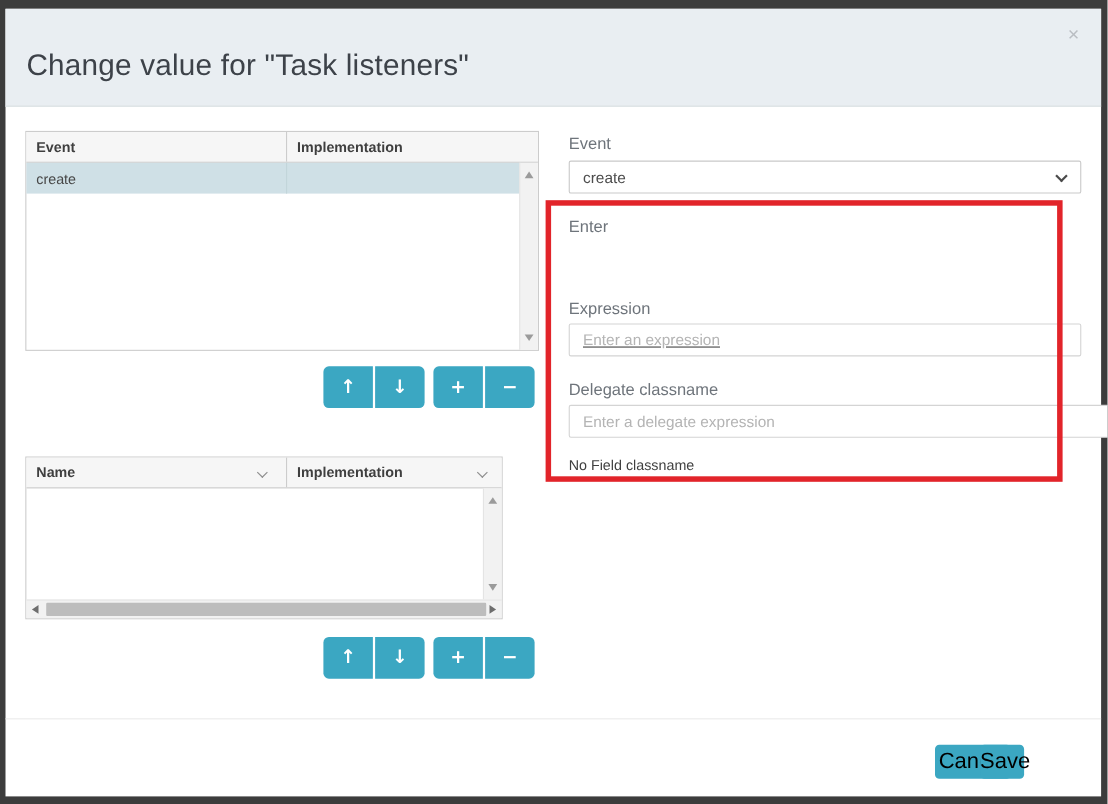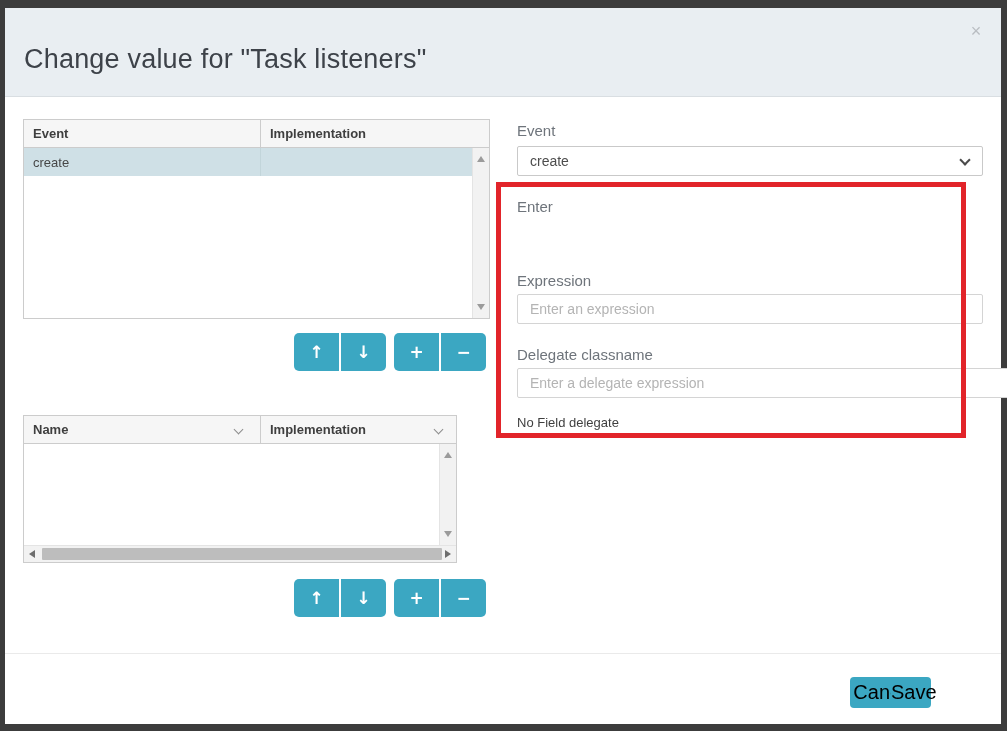--- a/index.html
+++ b/index.html
@@ -176,26 +176,26 @@
 
     <div class="flabel" style="left:512px; top:114px;">Event</div>
     <div class="select-box" style="left:512px; top:138px; width:466px;">
       <span>create</span>
       <span class="select-chev"></span>
     </div>
 
     <div class="flabel" style="left:512px; top:190px;">Enter</div>
 
     <div class="flabel" style="left:512px; top:264px;">Expression</div>
-    <input class="txt-input" style="left: 512px; top: 286px; width: 466px;" type="text" placeholder="Enter an expression">
+    <input class="txt-input" style="left: 512px; top: 286px; width: 466px; text-decoration: underline;" type="text" placeholder="Enter an expression">
 
     <div class="flabel" style="left:512px; top:338px;">Delegate classname</div>
     <input class="txt-input" style="left: 512px; top: 360px; width: 494px;" type="text" placeholder="Enter a delegate expression">
 
-    <div class="no-field" style="left:512px; top:407px;">No Field delegate</div>
+    <div class="no-field" style="left:512px; top:407px;">No Field classname</div>
 
     <div class="annotation"></div>
 
     <div class="modal-footer">
       <button class="fbtn cancel-btn">Cancel</button>
       <button class="fbtn save-btn">Save</button>
     </div>
 
   </div>
 </div>

